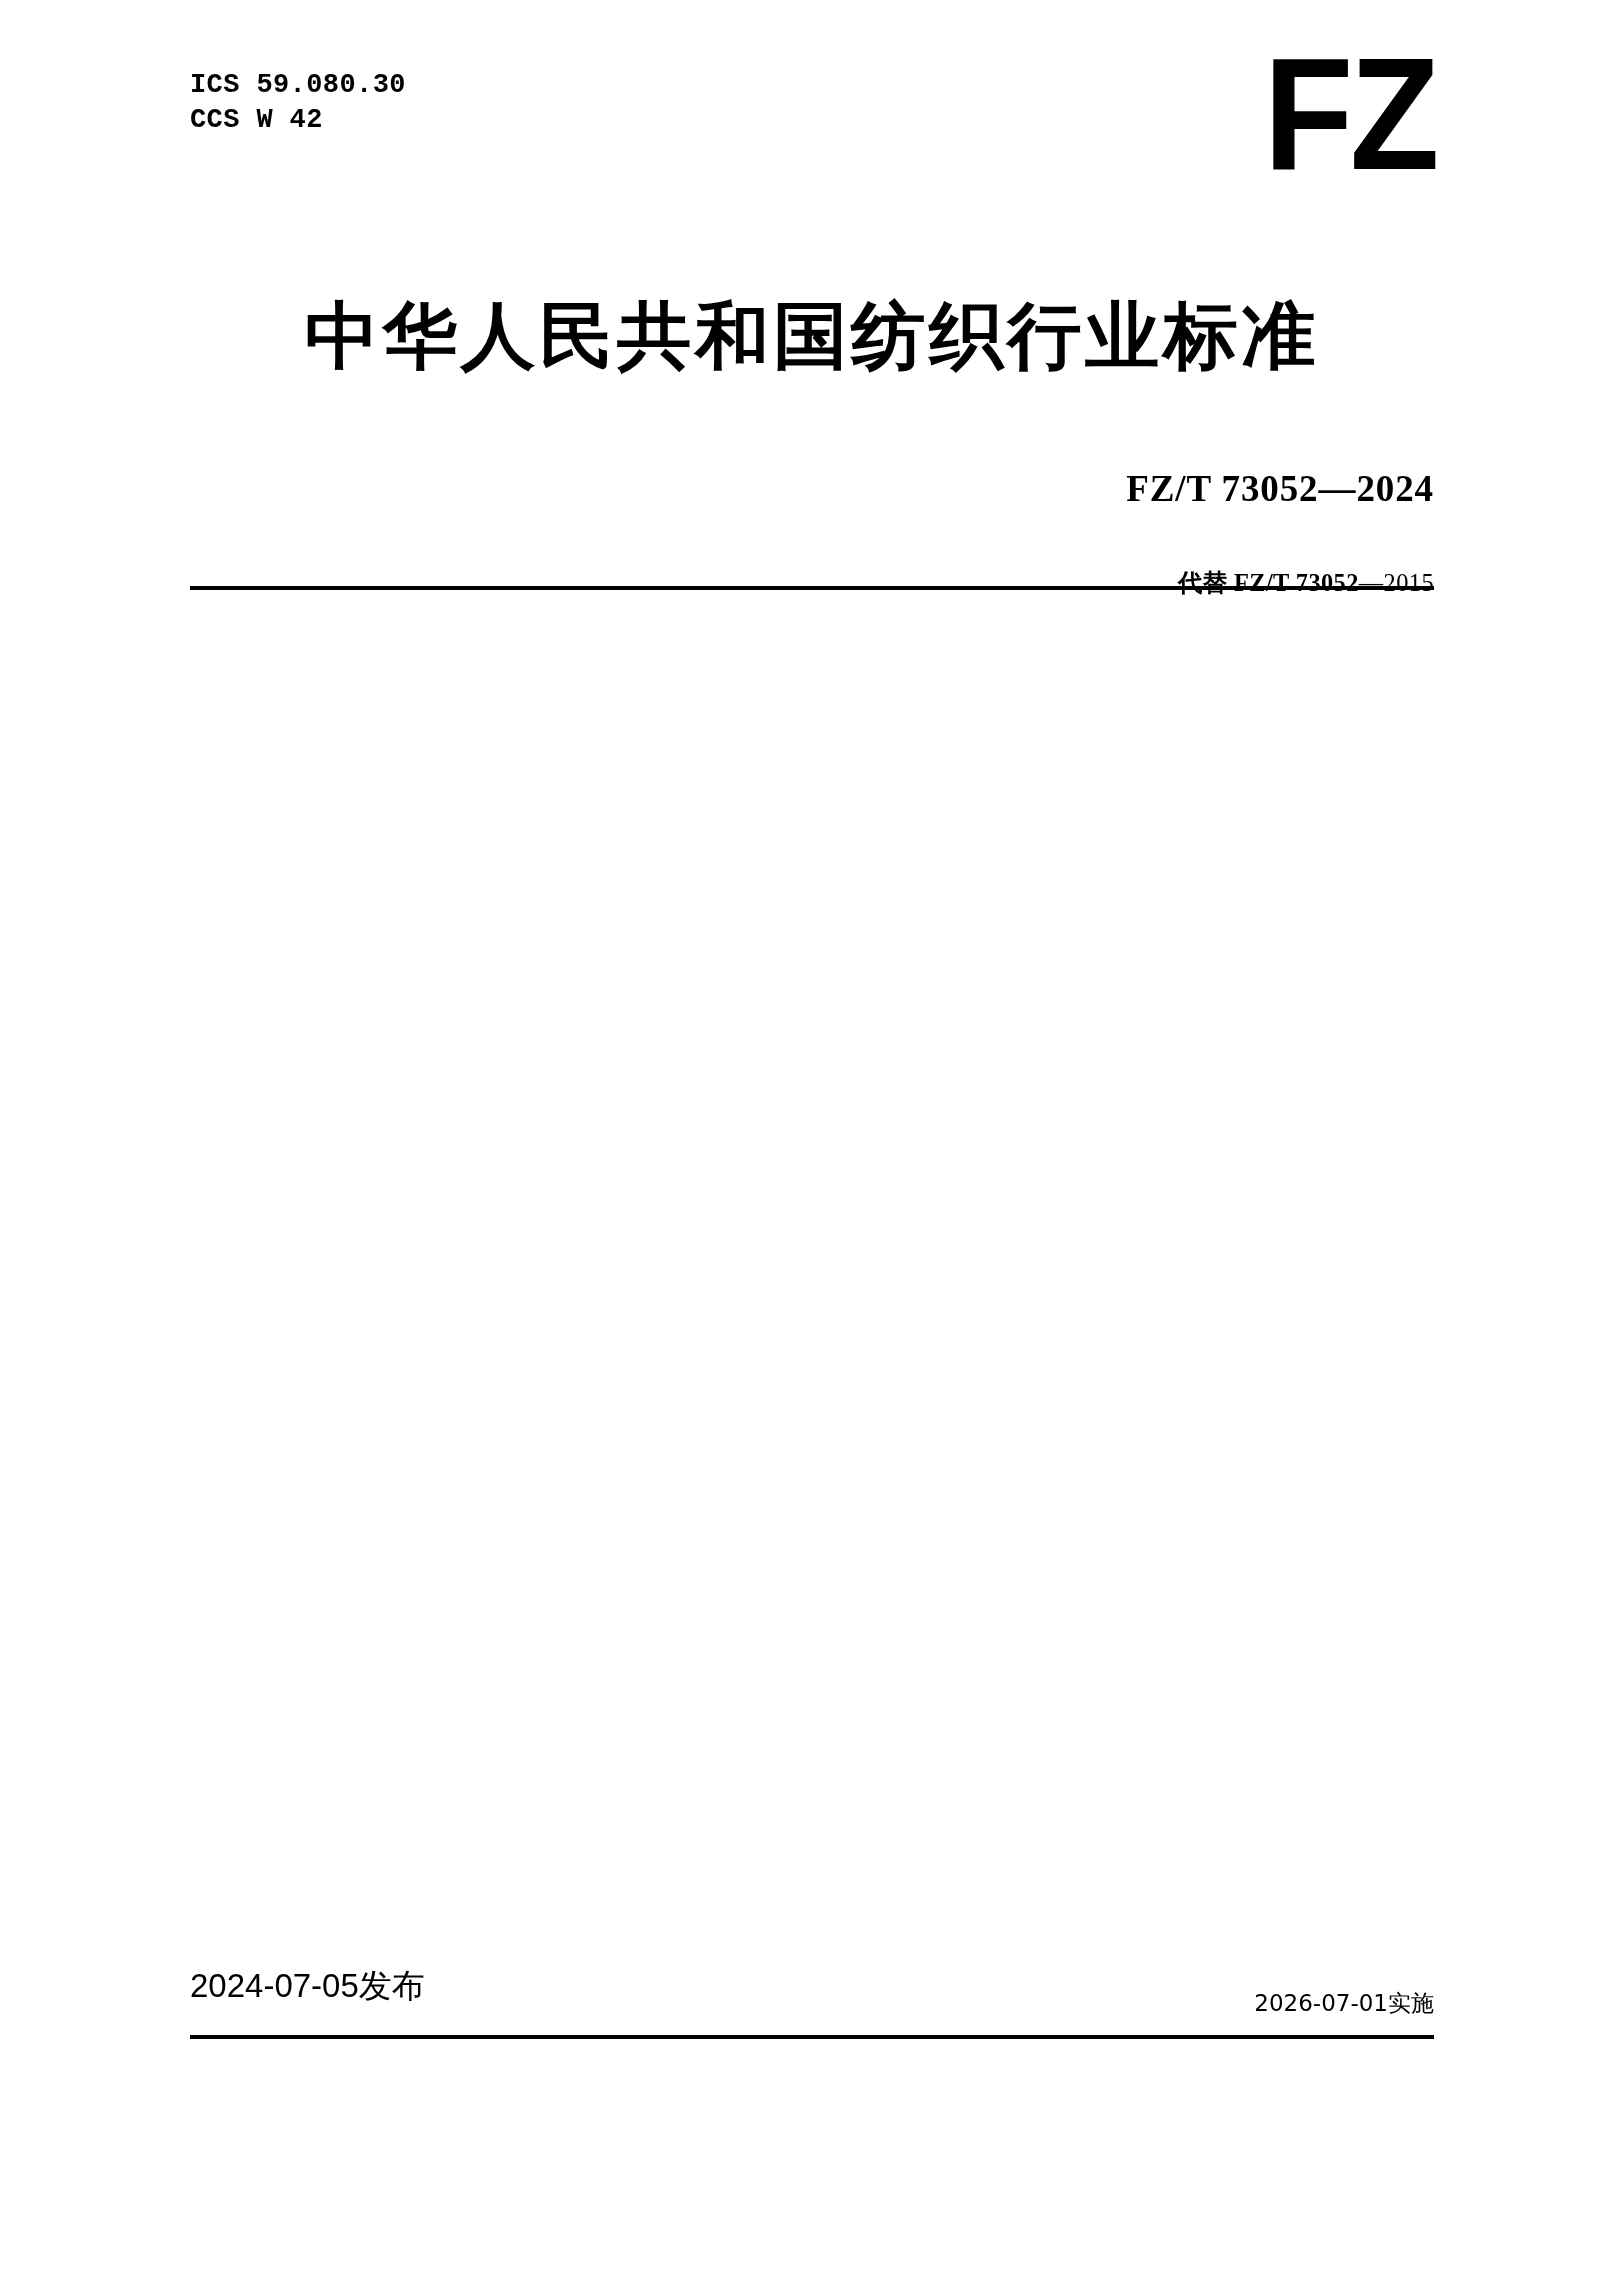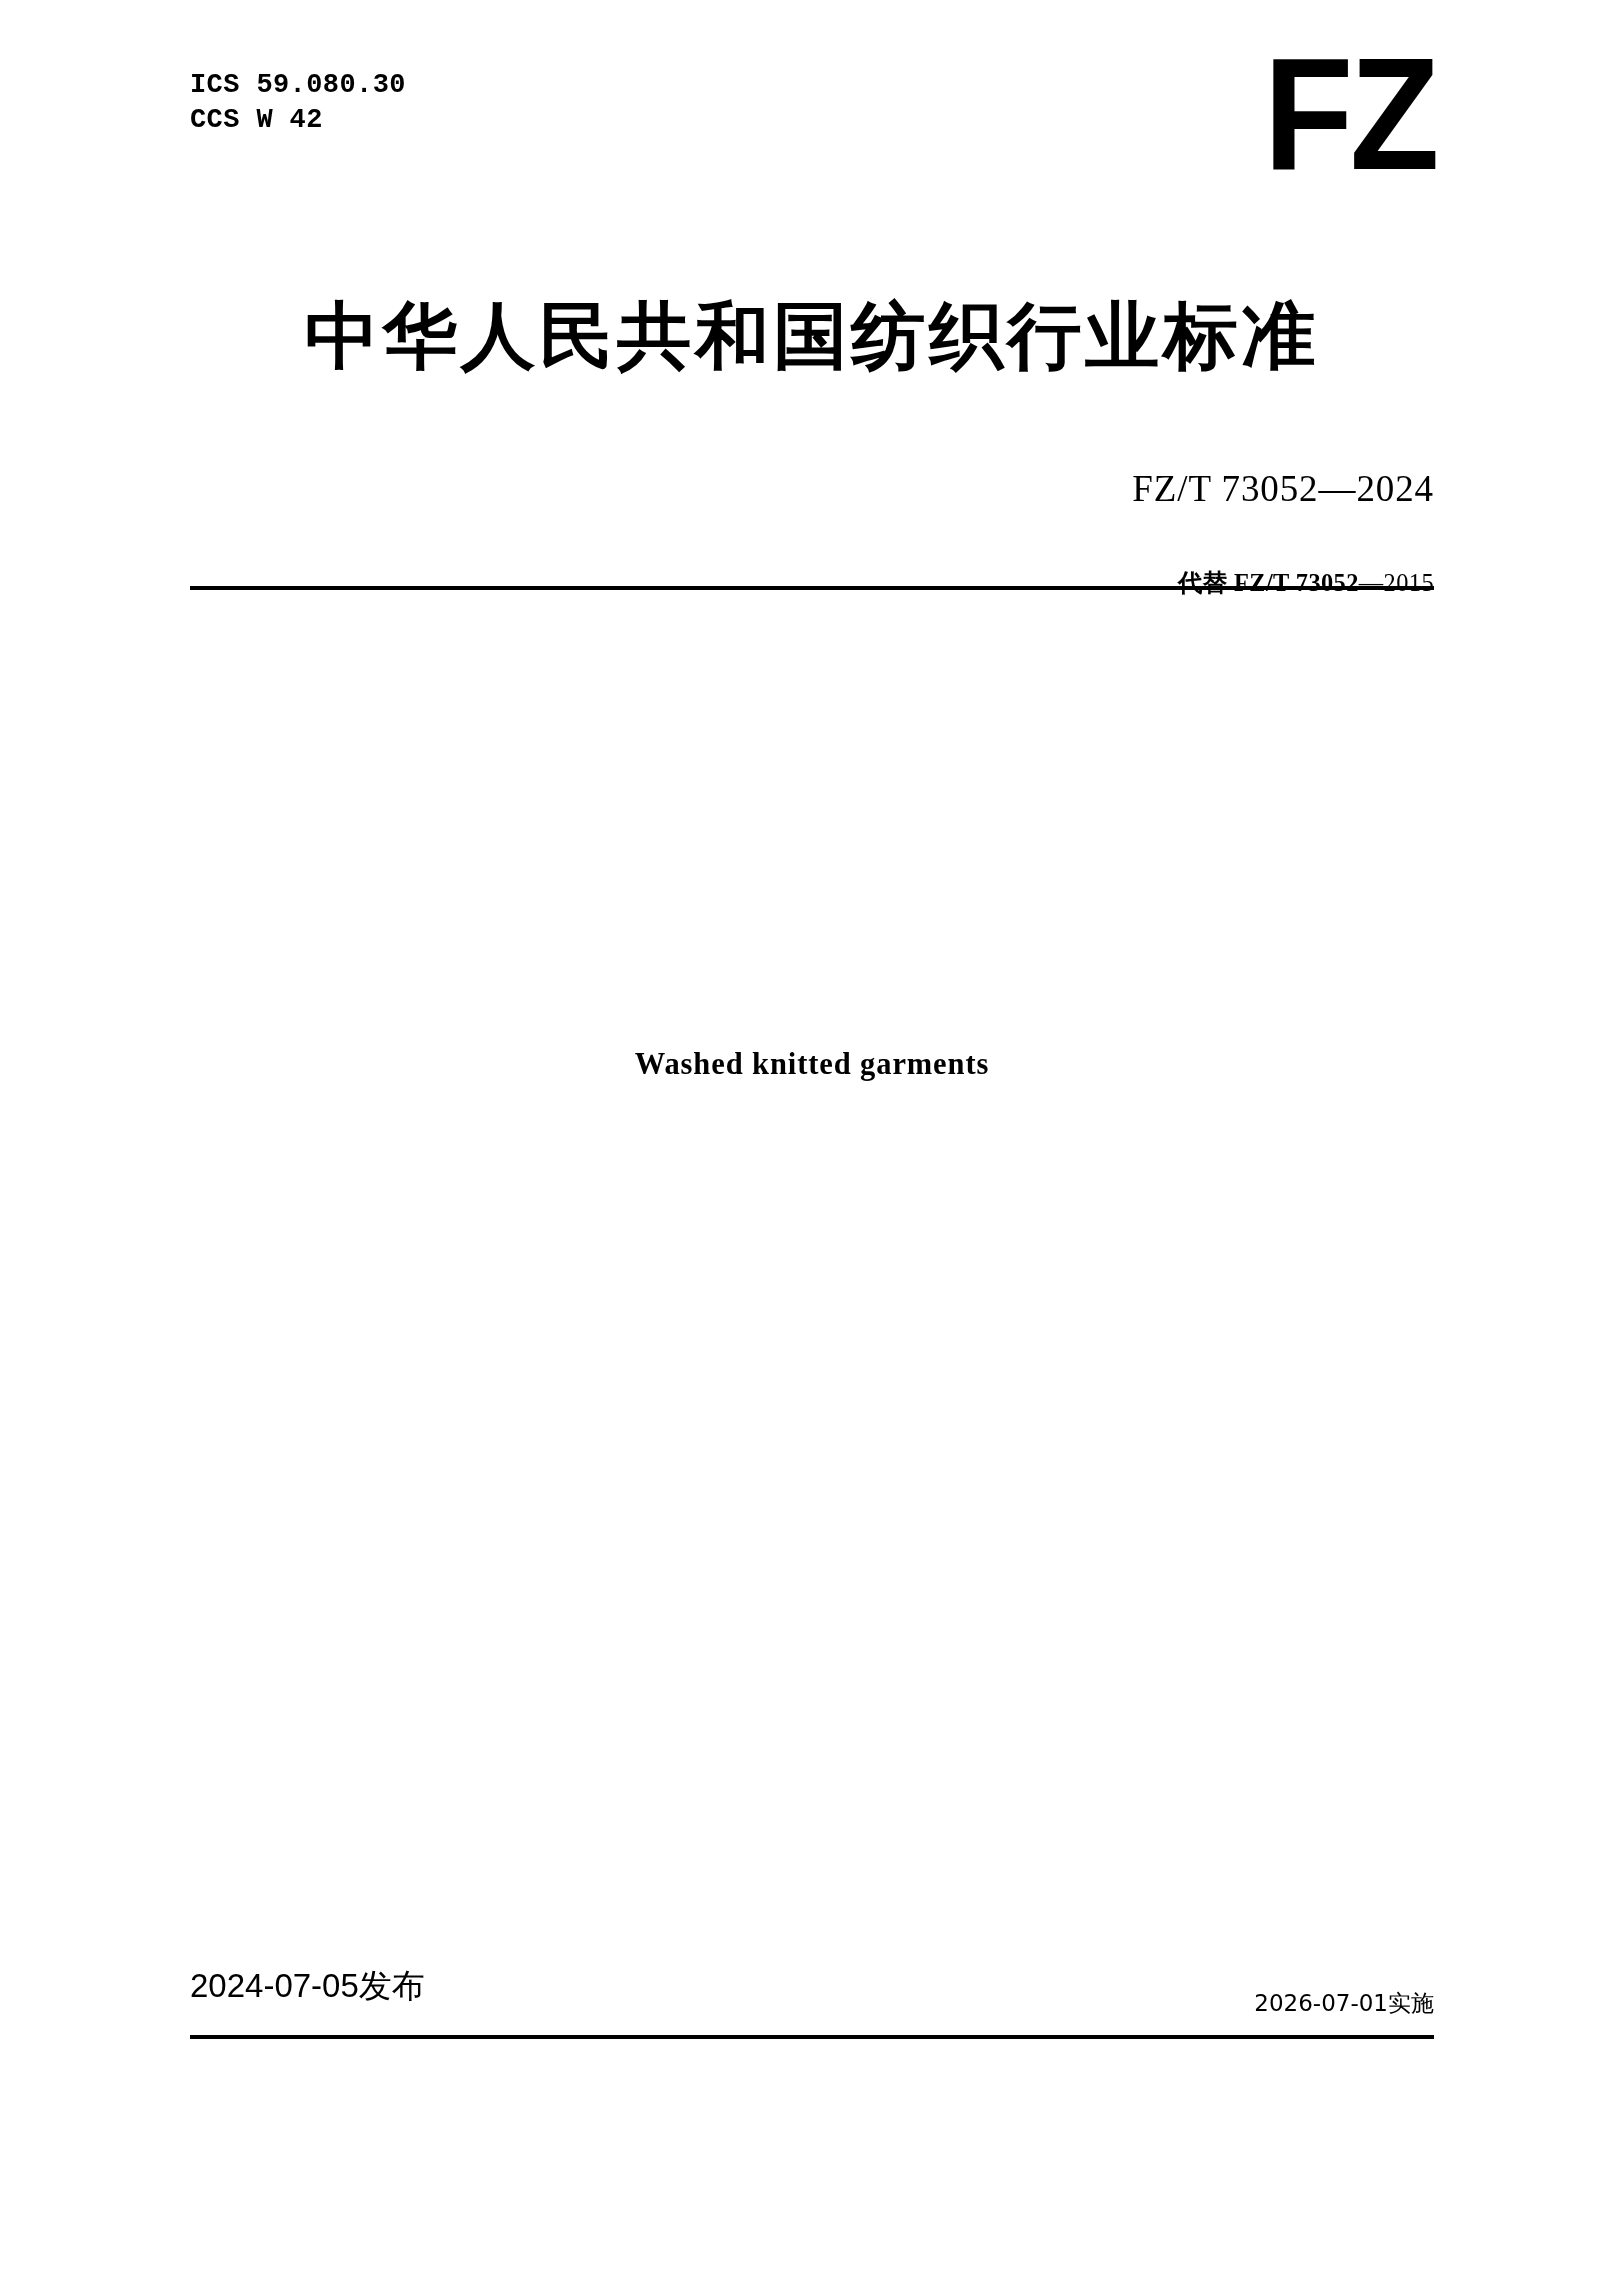--- a/index.html
+++ b/index.html
@@ -61,21 +61,21 @@
     transform: scaleX(1.02);
   }
 
   
   .std-number {
     position: absolute;
     right: 190px;
     top: 467px;
     text-align: right;
     font-family: "Liberation Serif", serif;
-    font-weight: normal;
+    font-weight: bold;
     font-size: 37px;
     letter-spacing: 0.9px;
   }
   .std-replaces {
     position: absolute;
     right: 190px;
     top: 521px;
     text-align: right;
     font-family: "Liberation Serif", serif;
     font-size: 24.4px;
@@ -178,21 +178,20 @@
   <div class="std-title">中华人民共和国纺织行业标准</div>
 
   <div class="std-number">FZ/T 73052—2024</div>
 
   <div class="std-replaces">
     <span>代替 </span><span>FZ/T 73052</span><span class="thin">—2015</span>
   </div>
 
   <div class="rule-top"></div>
 
-  <div class="subject-en">Washed knitted garments</div>
 
   <div class="date-issue">2024-07-05发布</div>
   <div class="date-impl">2026-07-01实施</div>
 
   <div class="rule-bottom"></div>
 
 
 </div>
 
 

